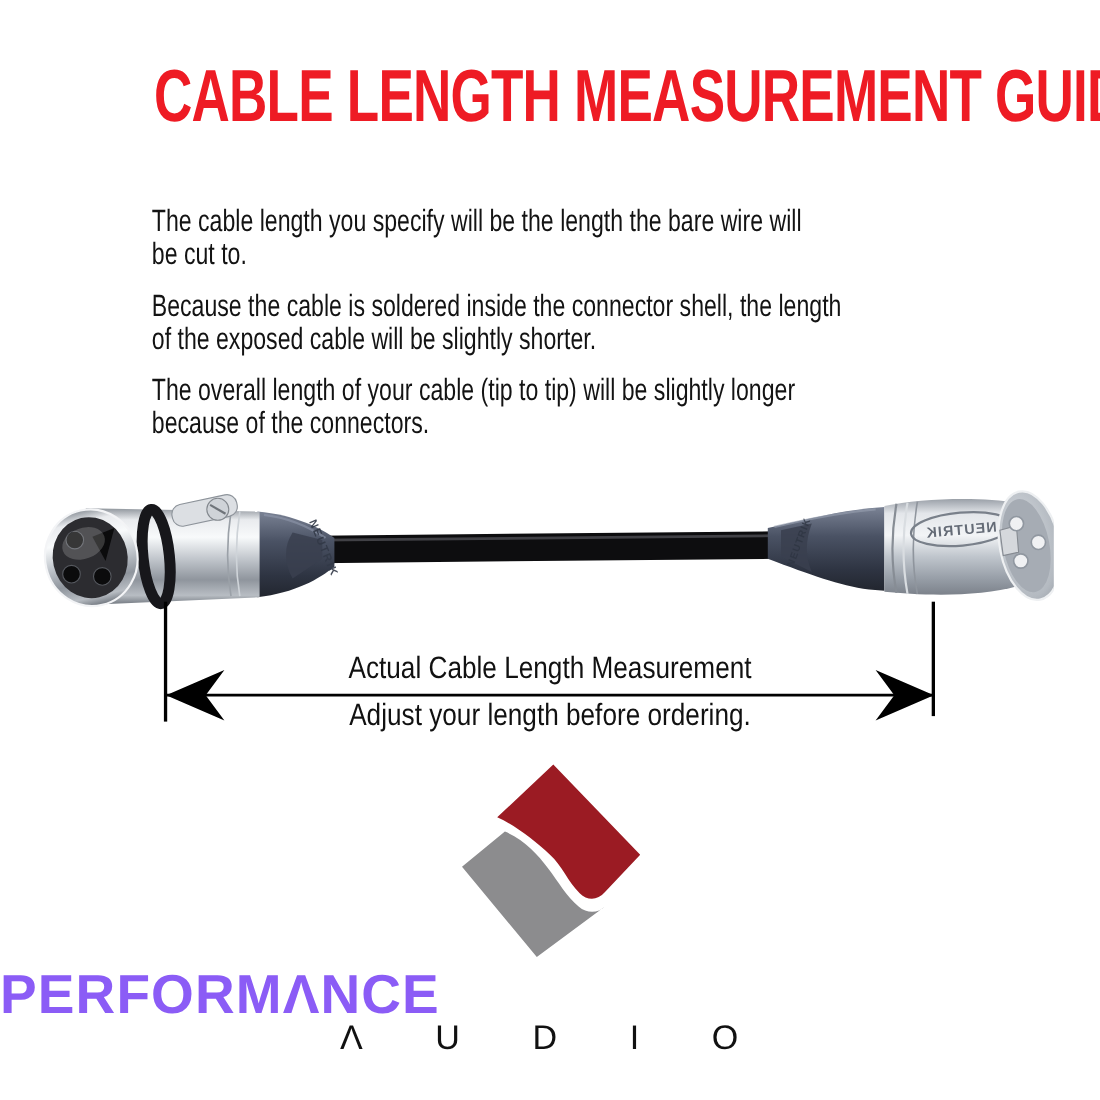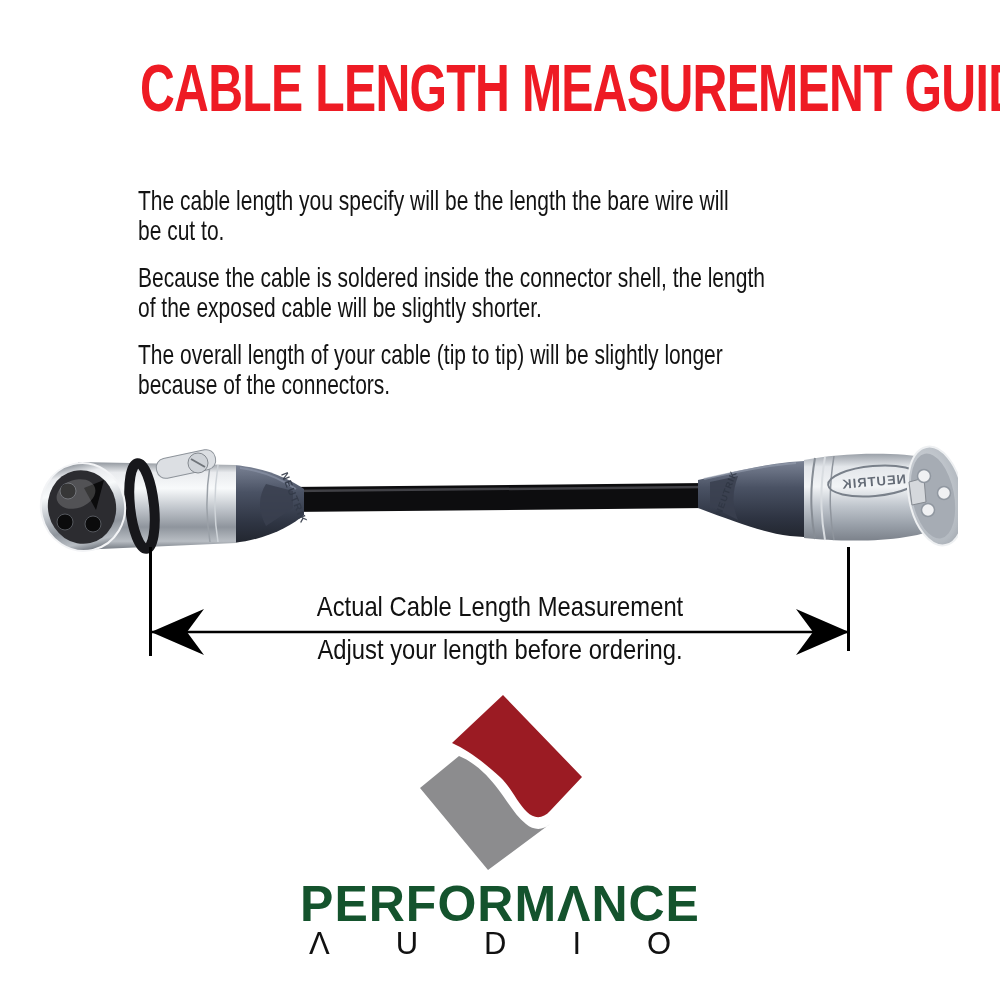--- a/index.html
+++ b/index.html
@@ -30,22 +30,22 @@
 
   
   .mlabel{position:absolute;left:0;width:1000px;text-align:center;color:#111;
           font-size:28px;line-height:1;transform:scaleX(0.85);transform-origin:50% 0;
           white-space:nowrap;}
   .mlabel-1{top:593px;}
   .mlabel-2{top:636px;}
 
   
   .logo-svg{position:absolute;left:398px;top:686px;width:204px;height:196px;}
-  .brand-1{position:absolute;top:879px;left:0;width:1000px;text-align:center;
-           font-size:50px;font-weight:bold;letter-spacing:1px;color:#14532d;
+  .brand-1{position:absolute;top:879px;left:0;width:1000px;
+           font-size:50px;font-weight:bold;letter-spacing:1px;color:#8b5cf6;
            line-height:1;white-space:nowrap;}
   .brand-2{position:absolute;top:928px;left:309px;font-size:31px;font-weight:normal;
            letter-spacing:66px;color:#111;line-height:1;white-space:nowrap;}
 </style>
 </head>
 <body>
 
 <div class="page">
 
   <div class="title" style="color:#ee1b24;">CABLE LENGTH MEASUREMENT GUIDE</div>

